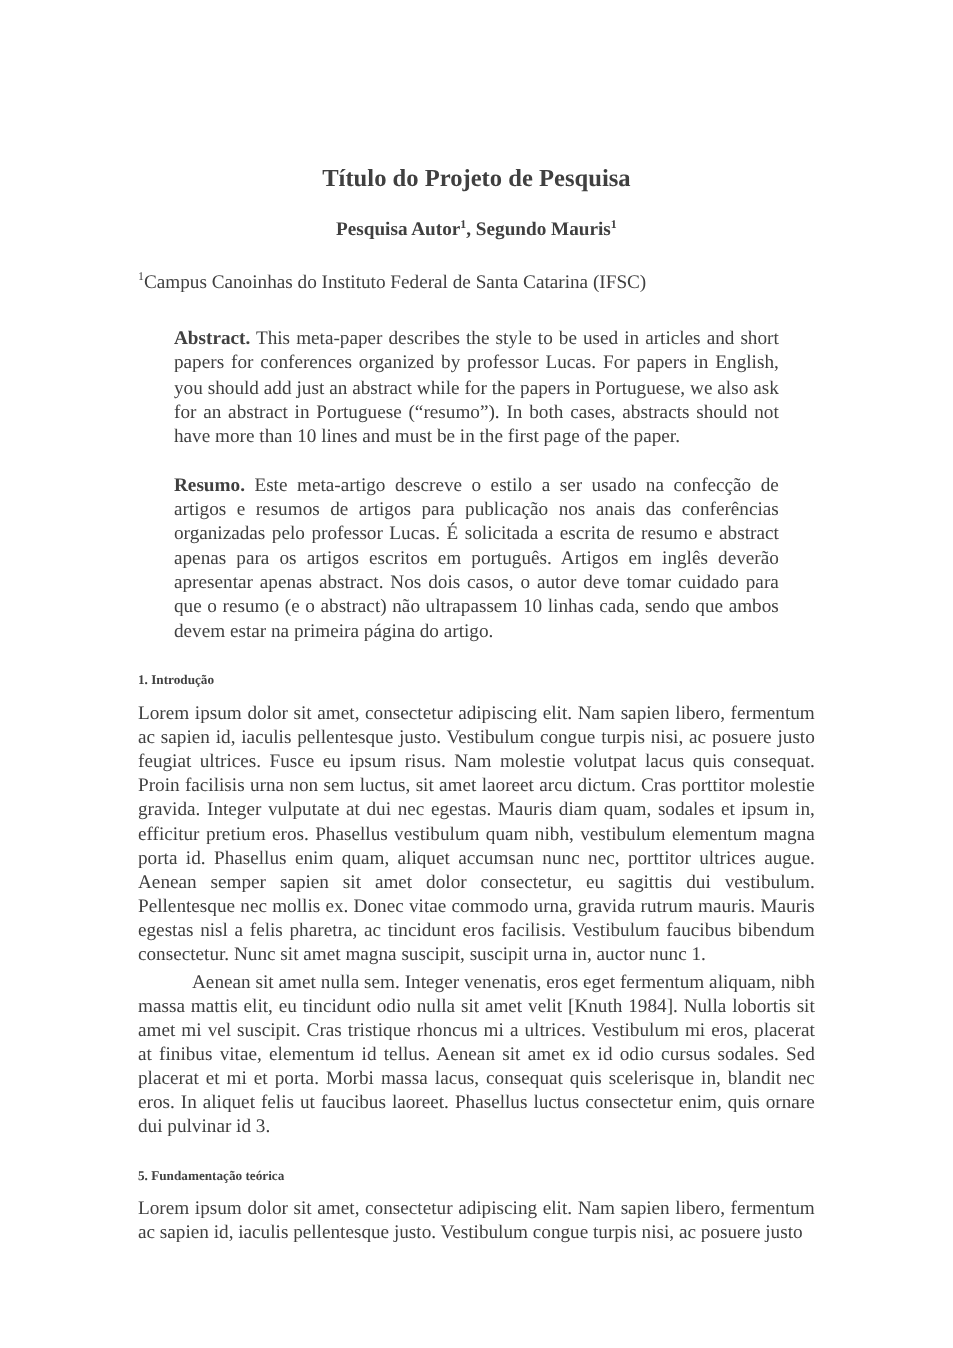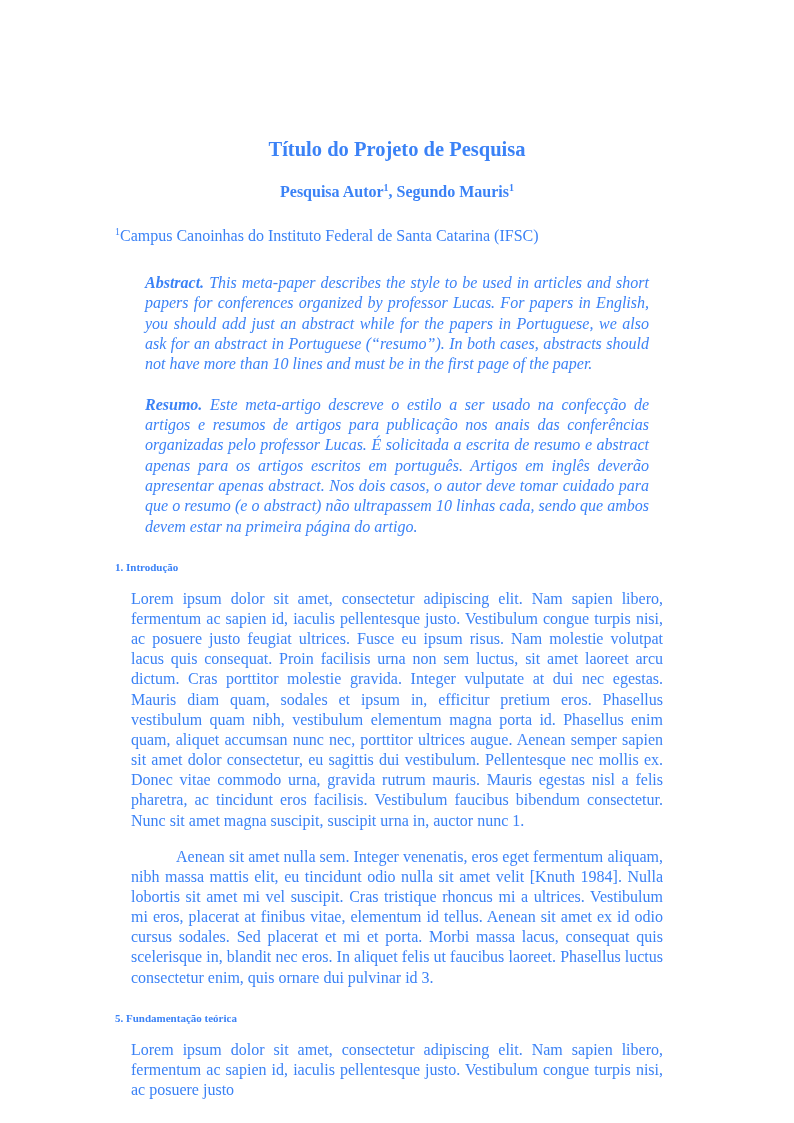--- a/index.html
+++ b/index.html
@@ -10,21 +10,21 @@
   .page {
     position: relative;
     width: 794px;
     height: 1123px;
     margin: 0 auto;
     background: #ffffff;
     box-sizing: border-box;
     padding: 138px 115px 40px 115px;
     font-family: "Liberation Serif", serif;
     font-size: 16px;
-    color: #3b82f6;
+    color: #404040;
     overflow: hidden;
   }
   .title {
     text-align: center;
     font-size: 20.5px;
     font-weight: bold;
     margin: 0 0 22px 0;
   }
   .authors {
     text-align: center;
@@ -36,34 +36,33 @@
     font-size: 0.62em;
     line-height: 0;
   }
   .affiliation {
     text-align: left;
     line-height: 1.38;
     margin: 0 0 26px 0;
   }
   .abstract {
     margin: 0 30px 20px 30px;
-    font-style: italic;
     text-align: justify;
     line-height: 1.27;
   }
   .abstract .lbl {
     font-weight: bold;
   }
   .sec {
     font-size: 11px;
     font-weight: bold;
     margin: 24px 0 12px 0;
   }
   p.body {
-    margin: 16px;
+    margin: 0;
     text-align: justify;
     line-height: 1.26;
   }
   p.body.indent {
     text-indent: 45px;
     margin-top: 2px;
   }
 </style>
 </head>
 <body>

